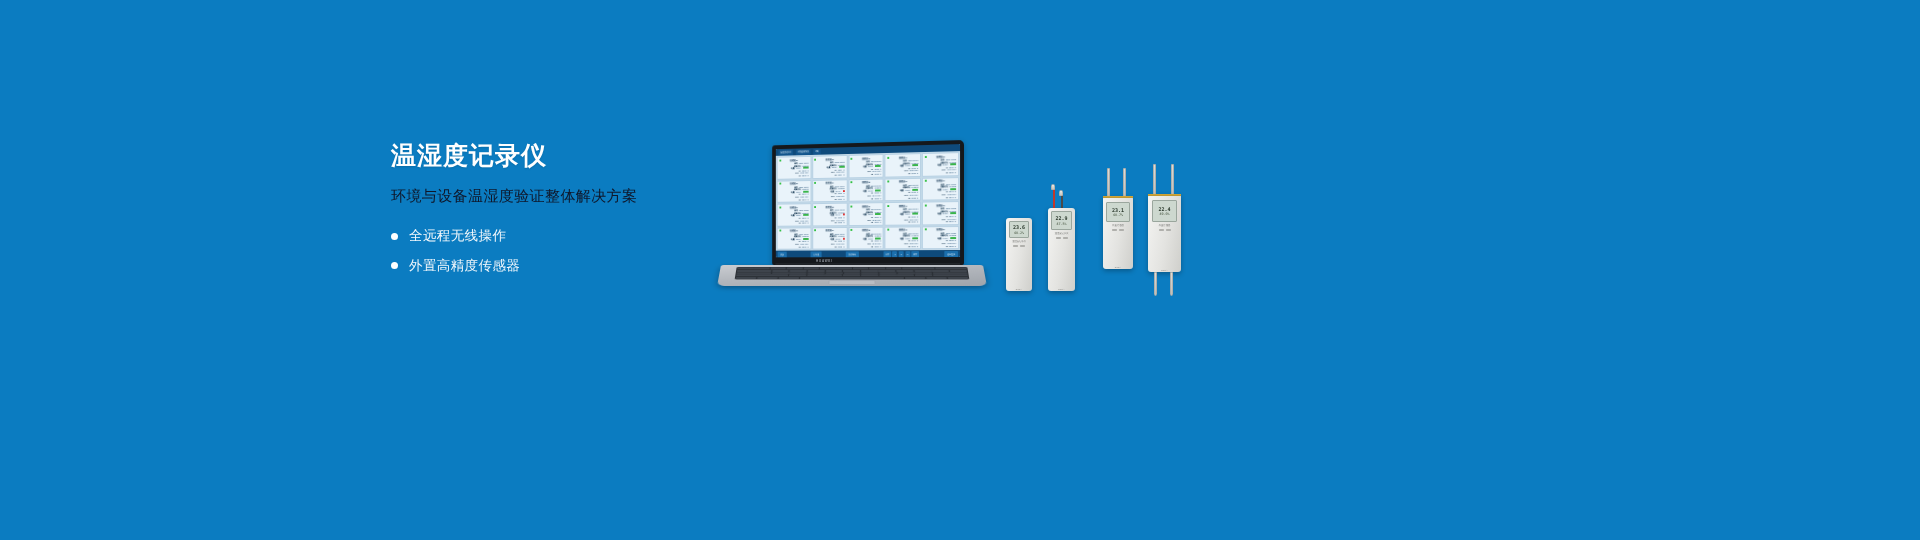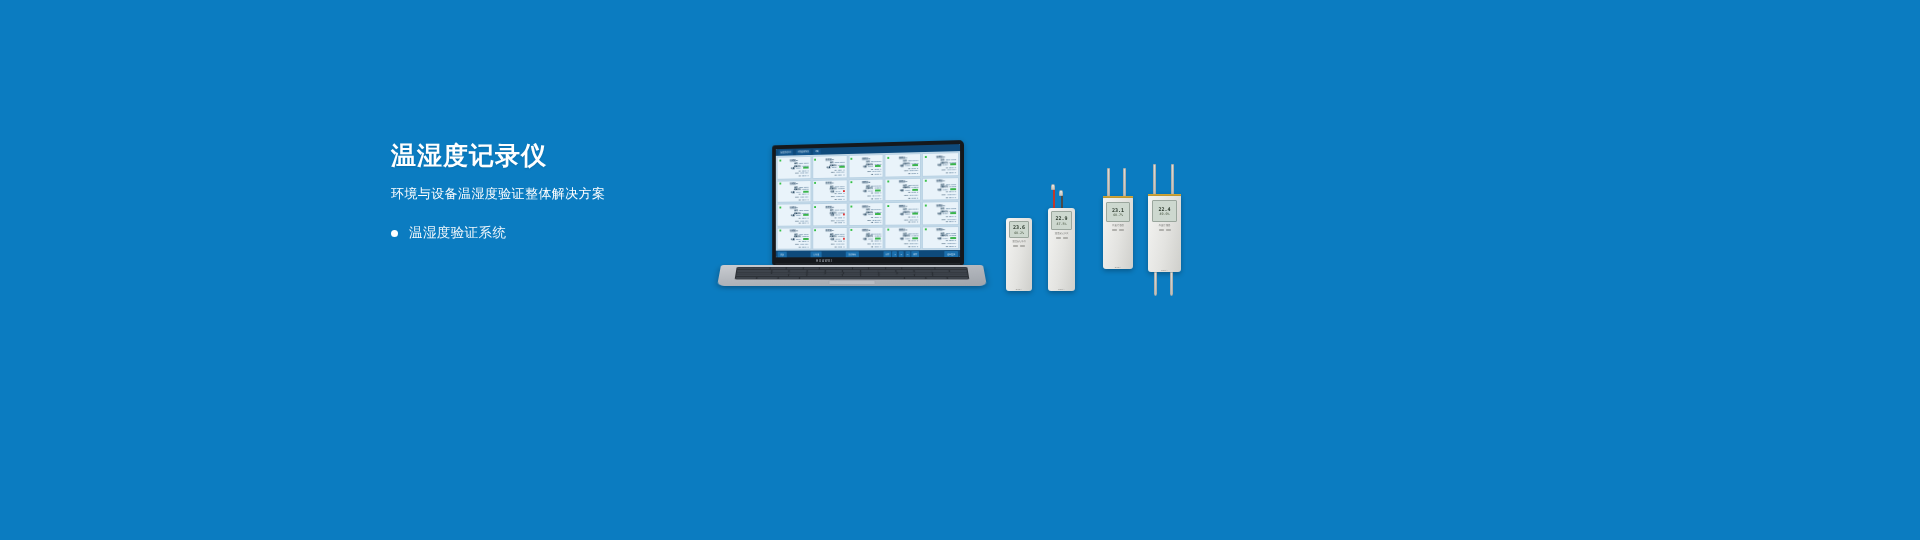--- a/index.html
+++ b/index.html
@@ -12,21 +12,21 @@
   .banner { position:absolute; inset:0; background:#0b7cc1; }
 
   
   .copy { position:absolute; left:391px; top:140px; width:330px; }
   .headline {
     font-size:25px; font-weight:bold; color:#ffffff;
     letter-spacing:1px; line-height:1.2;
     text-shadow:0 1px 2px rgba(0,0,0,.12);
   }
   .subhead {
-    margin-top:15px; font-size:13px; color:#ffffff;
+    margin-top:15px; font-size:15px; color:#0f172a;
     letter-spacing:.4px; font-weight:400; line-height:1.4;
   }
   .features { margin-top:21px; list-style:none; }
   .feature {
     display:flex; align-items:center;
     margin-bottom:11.5px; font-size:13.5px; color:#f2f8fc;
     letter-spacing:.4px;
   }
   .dot {
     width:7px; height:7px; border-radius:50%;
@@ -186,21 +186,25 @@
 <body>
 
 <div class="banner">
 
   <div class="copy">
     <div class="headline">温湿度记录仪</div>
     <div class="subhead">环境与设备温湿度验证整体解决方案</div>
     <ul class="features">
       <li class="feature">
         <span class="dot"></span>
-        <span>温湿度验证系统</span>
+        <span>全远程无线操作</span>
+      </li>
+      <li class="feature">
+        <span class="dot"></span>
+        <span>外置高精度传感器</span>
       </li>
     </ul>
   </div>
 
   <div class="laptop">
 
     <div class="lid">
       <div class="screen">
 
         <div class="scr-topbar">

